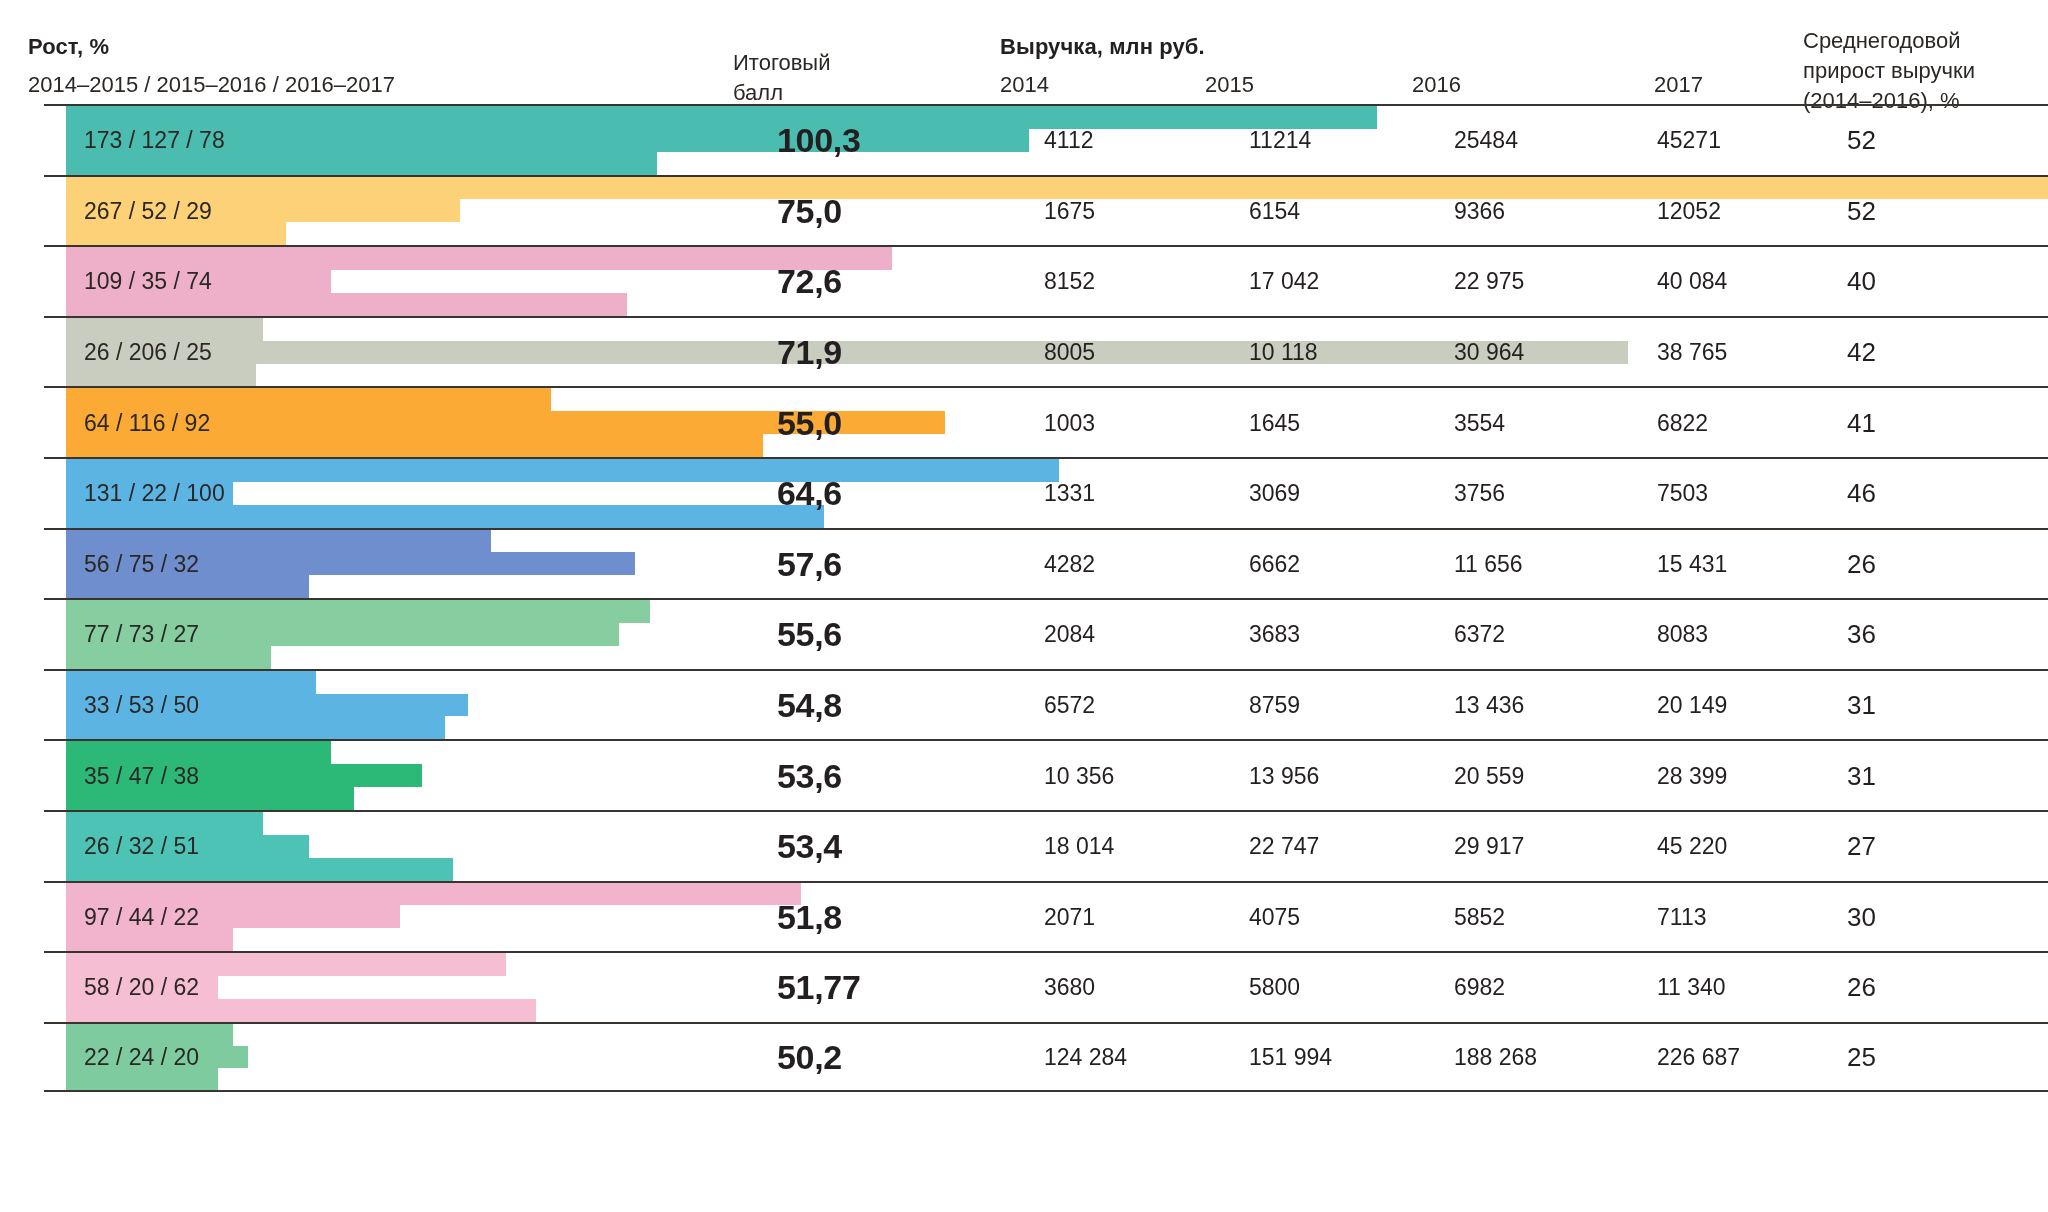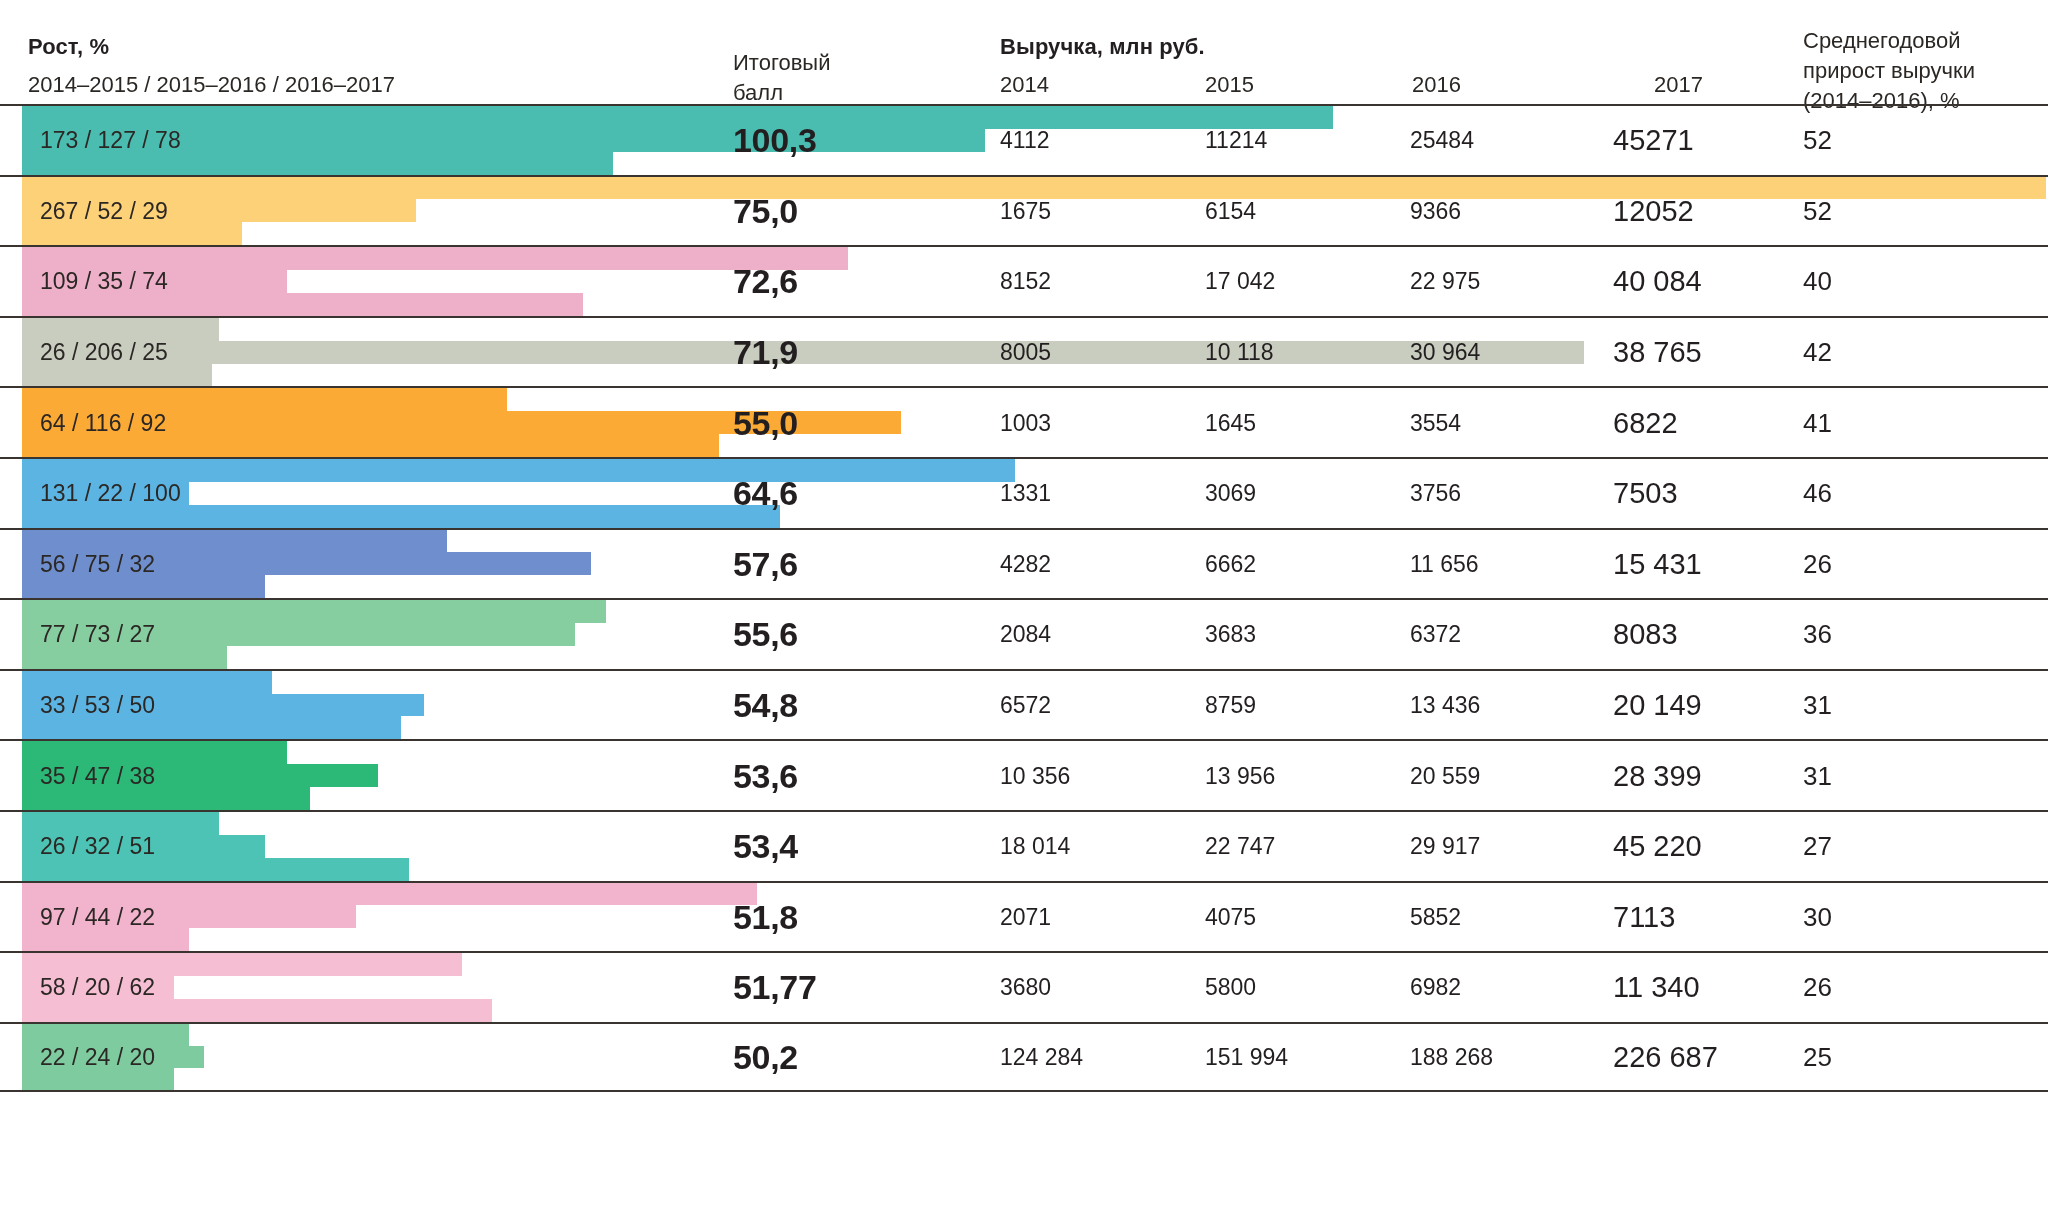--- a/index.html
+++ b/index.html
@@ -20,21 +20,21 @@
   #h-growth-sub   { left: 28px; top: 72px; }
   #h-score        { left: 733px; top: 48px; line-height: 30px; }
   #h-rev-title    { left: 1000px; top: 34px; }
   #h-y2014        { left: 1000px; top: 72px; }
   #h-y2015        { left: 1205px; top: 72px; }
   #h-y2016        { left: 1412px; top: 72px; }
   #h-y2017        { left: 1654px; top: 72px; }
   #h-cagr         { left: 1803px; top: 26px; line-height: 30px; }
 
   
-  #rows { position: absolute; left: 0; top: 104px; width: 2048px; }
+  #rows { position: absolute; left: 0; top: 104px; width: 2048px; padding-left: 44px; }
 
   .row {
     position: relative;
     width: 2048px;
     height: 70.6px;
     border-top: 2px solid #3a3431;
   }
   .row.last { border-bottom: 2px solid #3a3431; }
 
   
@@ -56,21 +56,21 @@
     top: 50%;
     transform: translateY(-50%);
     white-space: nowrap;
     color: #231f20;
   }
   .c-growth { left: 40px; font-size: 23px; font-weight: normal; color: #2b2724; }
   .c-score  { left: 733px; font-size: 34px; font-weight: bold; letter-spacing: -.3px; }
   .c-r14 { left: 1000px; font-size: 23px; }
   .c-r15 { left: 1205px; font-size: 23px; }
   .c-r16 { left: 1410px; font-size: 23px; }
-  .c-r17 { left: 1613px; font-size: 29px; }
+  .c-r17 { left: 1613px; font-size: 23px; }
   .c-cagr { left: 1803px; font-size: 26px; }
 </style>
 </head>
 <body>
 
 <div id="sheet">
 
   <div class="hdr hdr-bold" id="h-growth-title">Рост, %</div>
   <div class="hdr hdr-reg" id="h-growth-sub">2014–2015 / 2015–2016 / 2016–2017</div>
 

